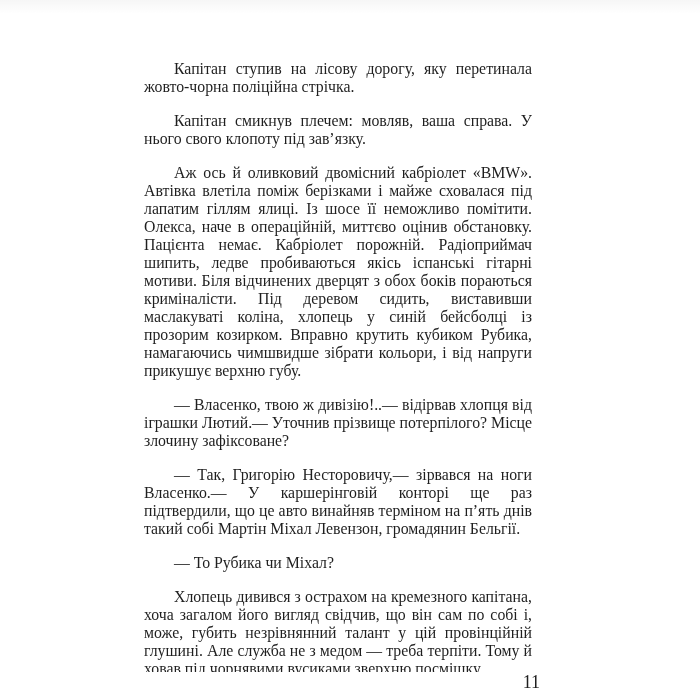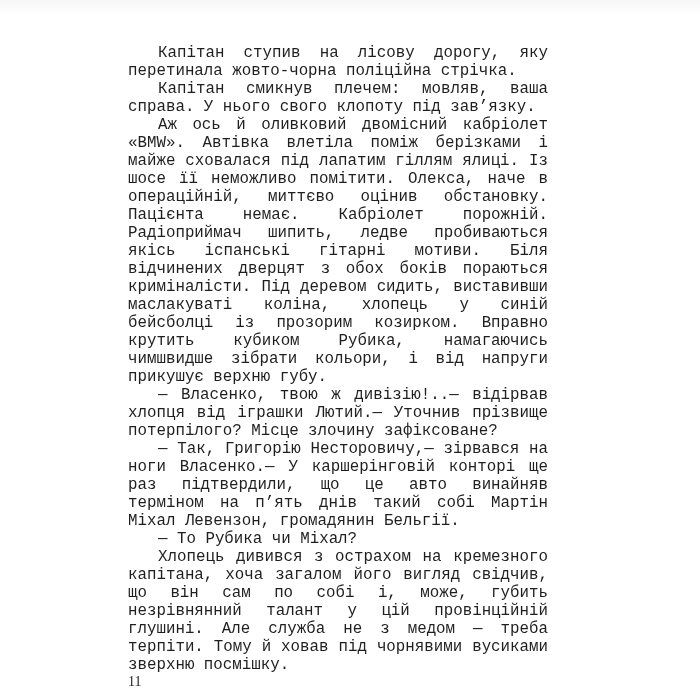--- a/index.html
+++ b/index.html
@@ -23,33 +23,32 @@
     width: 420px;
     height: 628px;
     overflow: hidden;
     font-family: "Liberation Serif", "DejaVu Serif", serif;
     font-size: 15.8px;
     line-height: 18px;
     color: #1f1f1f;
     text-align: justify;
   }
   .page-text p {
-    margin: 0;
+    margin: 16px;
     padding: 0;
     text-indent: 30px;
-    font-family: Liberation Mono, monospace;
   }
   .page-number {
     position: absolute;
-    left: 128px;
+    left: 120px;
     top: 674px;
     width: 420px;
-    text-align: left;
+    text-align: right;
     font-family: "Liberation Serif", "DejaVu Serif", serif;
-    font-size: 14px;
+    font-size: 18px;
     line-height: 16px;
     color: #1f1f1f;
   }
 </style>
 </head>
 <body>
 
 <div class="page">
   <div class="page-text">
     <p>Капітан ступив на лісову дорогу, яку перетинала жовто-чорна поліційна стрічка.</p>

